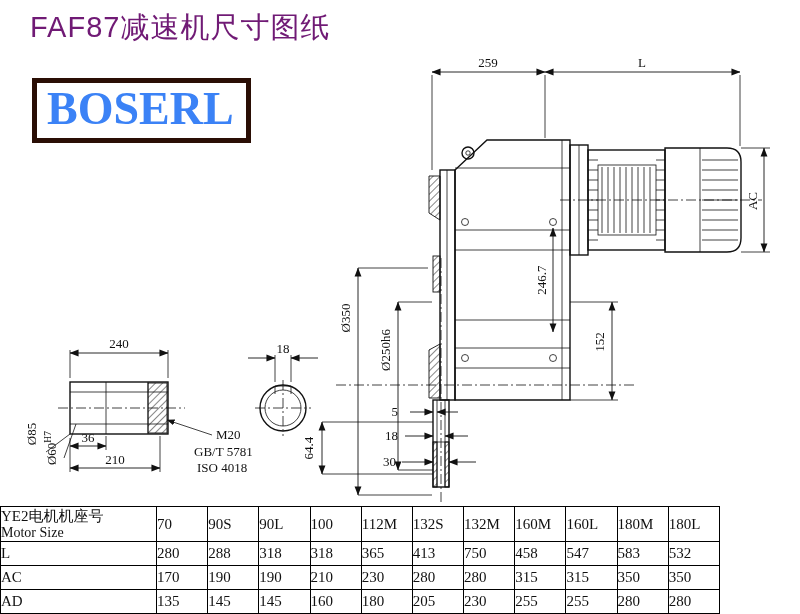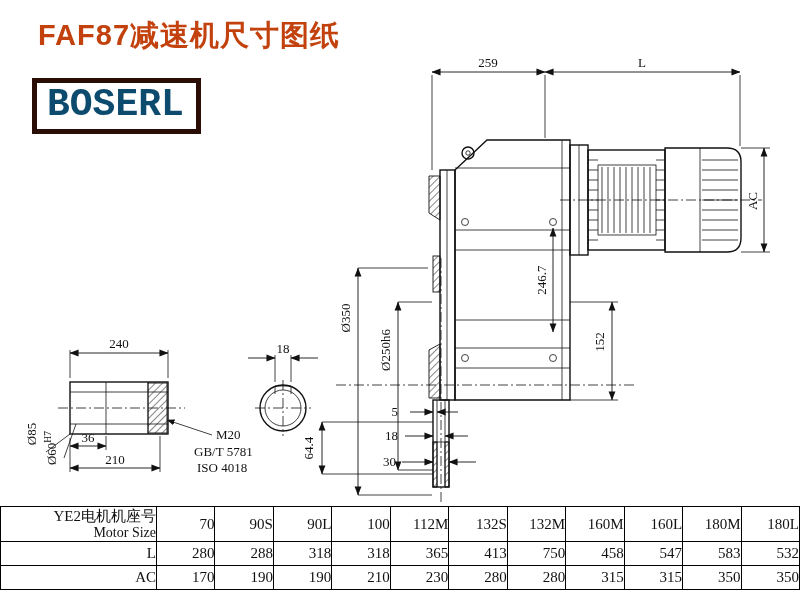--- a/index.html
+++ b/index.html
@@ -1,32 +1,32 @@
 <!DOCTYPE html>
 <html><head>
 <meta charset="utf-8">
 <style>
   html,body{margin:0;padding:0}
   body{width:800px;height:614px;background:#fff;position:relative;overflow:hidden;
        font-family:"Liberation Serif",serif;color:#111}
-  .title{position:absolute;left:30px;top:8px;margin:8px;font-size:29px;font-weight:bold;
-         letter-spacing:1px;color:#c2410c;font-family:"Liberation Sans",sans-serif}
+  .title{position:absolute;left:30px;top:8px;margin:0;font-size:29px;font-weight:normal;
+         letter-spacing:1px;color:#701a75;font-family:"Liberation Sans",sans-serif}
   .logo{position:absolute;left:32px;top:78px;border:5px solid #2a0e05;background:#fff;
         padding:1px 12px 3px 10px;display:inline-block}
-  .logo span{font-family:Liberation Mono, monospace;font-weight:bold;font-size:38px;
-        color:#0c4a6e;line-height:1.1}
+  .logo span{font-family:Liberation Serif, serif;font-weight:bold;font-size:46px;
+        color:#3b82f6;line-height:1.1}
   svg.draw{position:absolute;left:0;top:50px}
   .o{stroke:#111;stroke-width:1.4;fill:none}
   .t{stroke:#111;stroke-width:0.8;fill:none}
   .d{stroke:#111;stroke-width:0.9;fill:none}
   .c{stroke:#111;stroke-width:0.8;fill:none;stroke-dasharray:10 3 2 3}
   .hf{fill:url(#h);stroke:#111;stroke-width:0.9}
   text.dim{font:13px "Liberation Serif",serif;fill:#111}
-  table.spec{position:absolute;left:0;top:506px;width:800px;border-collapse:collapse;
-        table-layout:fixed;font-size:15px;text-align:right;background:#fff}
+  table.spec{position:absolute;left:0;top:506px;width:720px;border-collapse:collapse;
+        table-layout:fixed;font-size:15px;text-align:left;background:#fff}
   table.spec th,table.spec td{border:1px solid #000;font-weight:normal;padding:0;
         overflow:hidden;white-space:nowrap}
   table.spec tr.hdr th{height:34px}
   table.spec tr.row td{height:23px}
   .hl1{font-size:15px;line-height:17px}
   .hl2{font-size:14px;line-height:15px;font-family:Liberation Serif, serif}
 </style>
 </head>
 <body>
 
@@ -202,14 +202,28 @@
     <td>190</td>
     <td>210</td>
     <td>230</td>
     <td>280</td>
     <td>280</td>
     <td>315</td>
     <td>315</td>
     <td>350</td>
     <td>350</td>
   </tr>
+  <tr class="row">
+    <td>AD</td>
+    <td>135</td>
+    <td>145</td>
+    <td>145</td>
+    <td>160</td>
+    <td>180</td>
+    <td>205</td>
+    <td>230</td>
+    <td>255</td>
+    <td>255</td>
+    <td>280</td>
+    <td>280</td>
+  </tr>
 </tbody>
   </table>
 
 </body></html>

